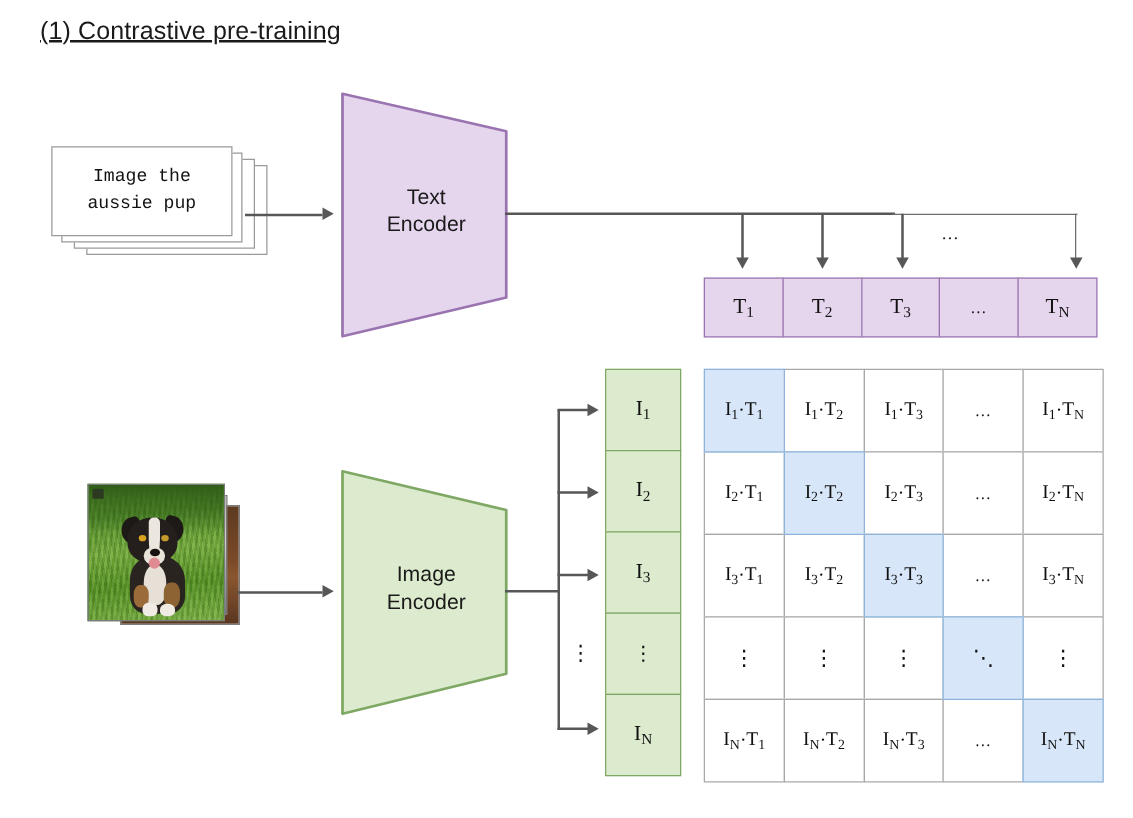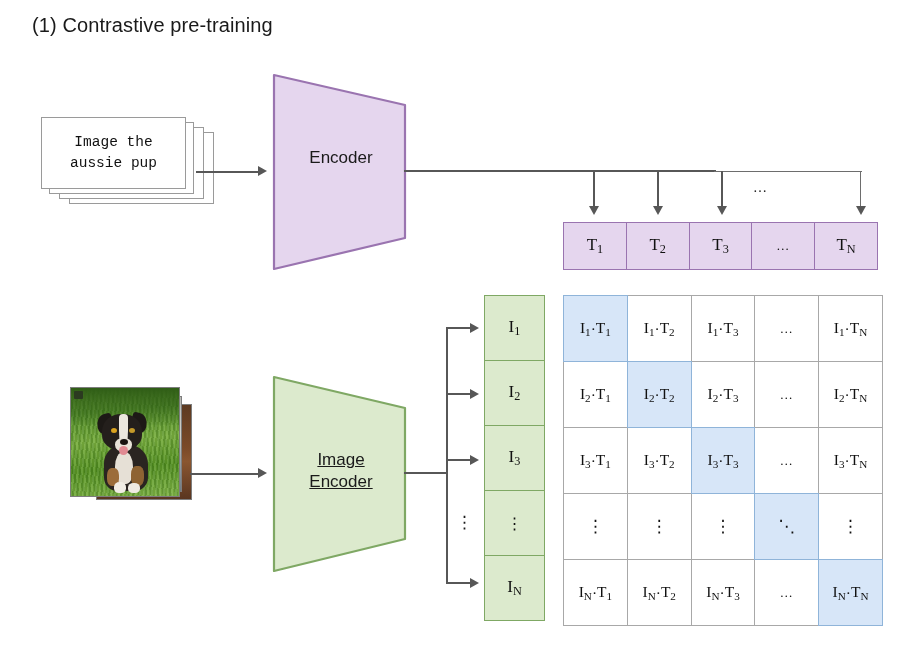--- a/index.html
+++ b/index.html
@@ -21,20 +21,21 @@
 
   
   #title {
     position: absolute;
     left: 32px;
     top: 14px;
     font-size: 20px;
     color: #1a1a1a;
     letter-spacing: 0.1px;
     white-space: nowrap;
+    text-decoration: underline;
   }
 
   
   .card {
     position: absolute;
     background: #ffffff;
     border: 1px solid #9a9a9a;
     box-sizing: border-box;
   }
   #card-back3 { left: 69px; top: 132px; width: 145px; height: 72px; }
@@ -133,21 +134,21 @@
     width: 100%;
     text-align: center;
     font-size: 17px;
     line-height: 22px;
     color: #1a1a1a;
     pointer-events: none;
   }
   #text-encoder { left: 270px; top: 70px; width: 142px; height: 204px; }
   #text-encoder .encoder-label { top: 77px; }
   #image-encoder { left: 270px; top: 372px; width: 142px; height: 204px; }
-  #image-encoder .encoder-label { top: 77px; text-decoration: underline; }
+  #image-encoder .encoder-label { top: 77px; }
 
   
   .seg { position: absolute; background: #575757; }
   .seg-thin { position: absolute; background: #6d6d6d; }
   .arrow-head { position: absolute; width: 0; height: 0; }
   .ah-right {
     border-left: 9px solid #575757;
     border-top: 5.5px solid transparent;
     border-bottom: 5.5px solid transparent;
   }
@@ -262,20 +263,21 @@
   </div>
 
   <div class="seg" style="left:196px; top:170.5px; width:62px; height:2px;"></div>
   <div class="arrow-head ah-right" style="left:258px; top:166px;"></div>
 
   <div class="encoder-wrap" id="text-encoder">
     <svg width="142" height="204" viewBox="0 0 142 204">
       <polygon points="4,5 135,35 135,168 4,199" fill="#e5d6ee" stroke="#9a74b0" stroke-width="2.2" stroke-linejoin="round"></polygon>
     </svg>
     <div class="encoder-label">
+      <div>Text</div>
       <div>Encoder</div>
     </div>
   </div>
 
   <div class="seg" style="left:404px; top:170px; width:312px; height:2.4px;"></div>
   <div class="seg-thin" style="left:714px; top:170.6px; width:148px; height:1.2px;"></div>
 
   <div class="seg" style="left:593px; top:171px; width:2px; height:36px;"></div>
   <div class="arrow-head ah-down" style="left:588.5px; top:206px;"></div>
 

